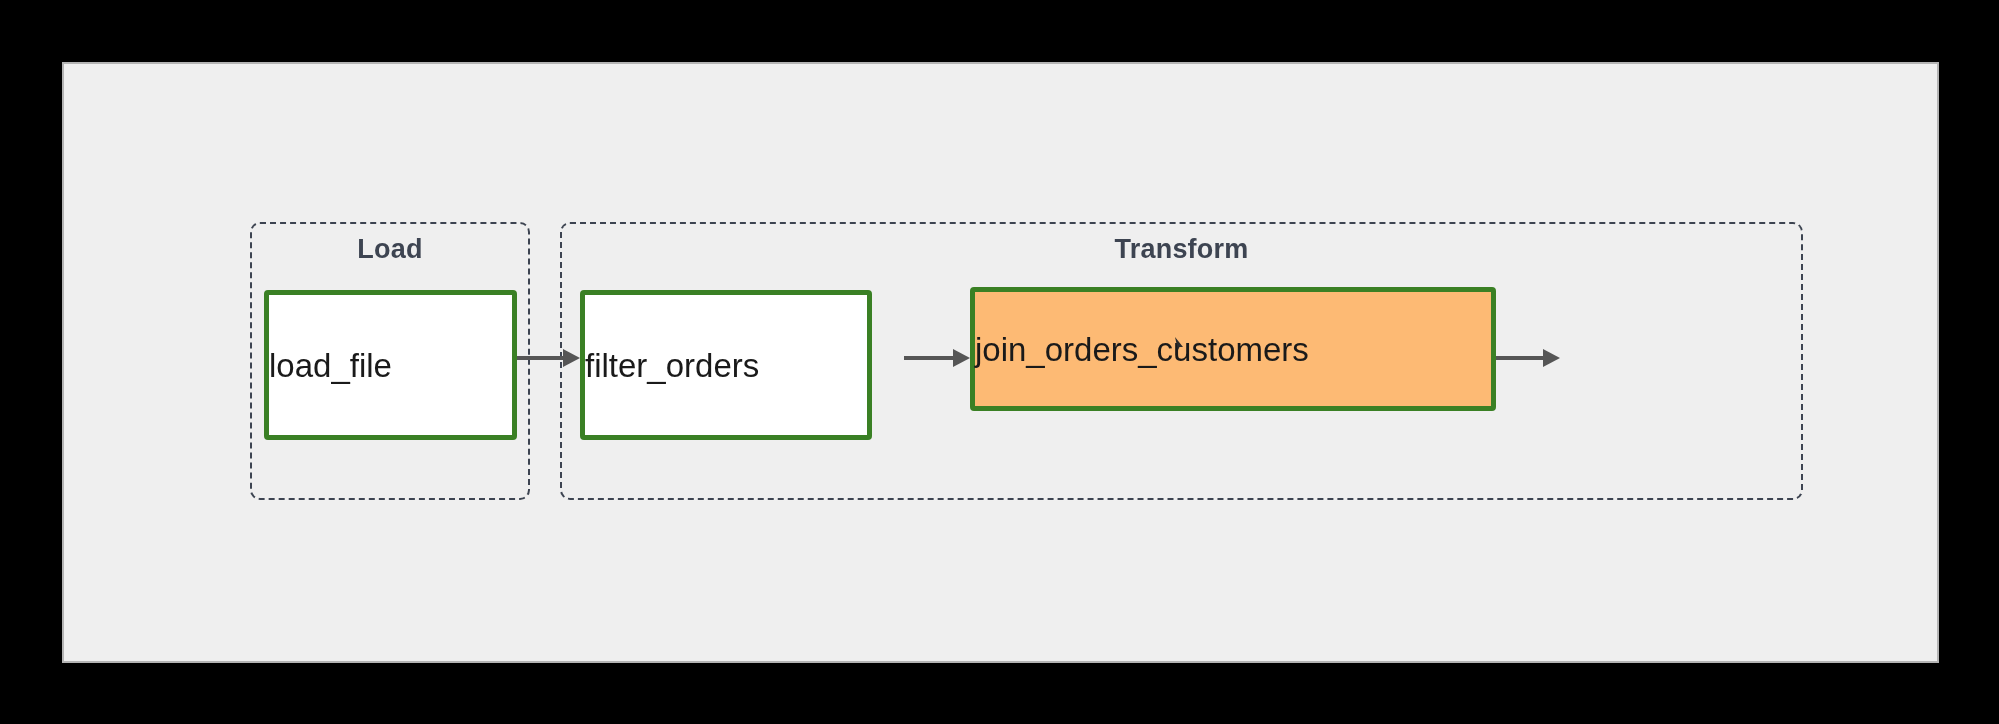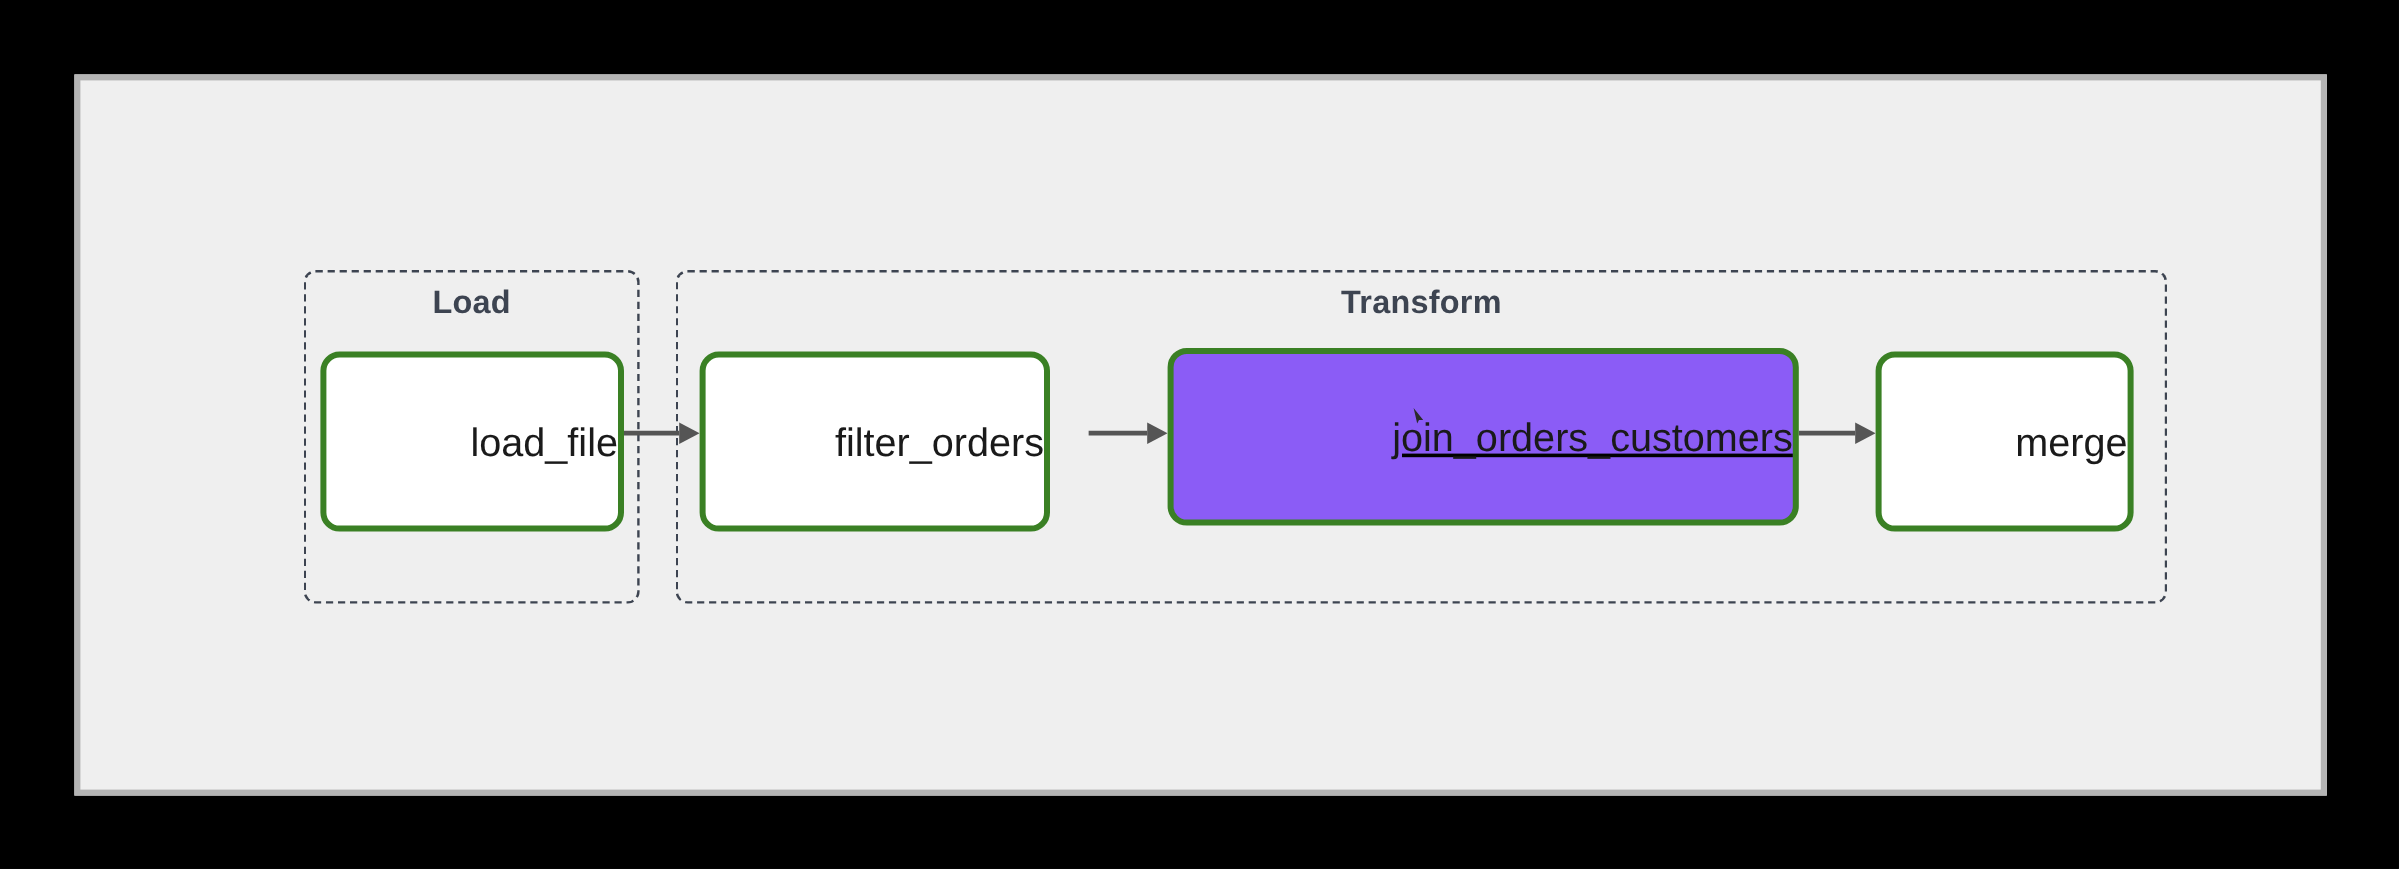--- a/index.html
+++ b/index.html
@@ -20,21 +20,21 @@
   }
 
   
   #canvas {
     position: absolute;
     left: 62px;
     top: 62px;
     width: 1877px;
     height: 601px;
     background: #efefef;
-    border: 5px solid #ec4899;
+    border: 2px solid #ec4899;
     box-sizing: border-box;
     overflow: hidden;
   }
 
   
   .cluster {
     position: absolute;
     box-sizing: border-box;
     border: 2px dashed #3d4451;
     border-radius: 10px;
@@ -54,24 +54,24 @@
     letter-spacing: 0.2px;
     white-space: nowrap;
   }
 
   
   .node {
     position: absolute;
     box-sizing: border-box;
     background: #ffffff;
     border: 5px solid #3a8024;
-    border-radius: 16px;
+    border-radius: 4px;
     display: flex;
     align-items: center;
-    justify-content: flex-end;
+    justify-content: flex-start;
   }
 
   .node-label {
     font-family: "Liberation Sans", sans-serif;
     font-size: 33px;
     font-weight: normal;
     color: #1a1a1a;
     white-space: nowrap;
     line-height: 1;
   }
@@ -104,27 +104,24 @@
     </div>
 
     <div class="node" id="node-load_file" style="left: 200px; top: 226px; width: 253px; height: 150px; border-color: rgb(58, 128, 36); background: rgb(255, 255, 255);">
       <span class="node-label" style="color: rgb(26, 26, 26);">load_file</span>
     </div>
 
     <div class="node" id="node-filter_orders" style="left: 516px; top: 226px; width: 292px; height: 150px; border-color: rgb(58, 128, 36); background: rgb(255, 255, 255);">
       <span class="node-label" style="color: rgb(26, 26, 26);">filter_orders</span>
     </div>
 
-    <div class="node" id="node-join_orders_customers" style="left: 906px; top: 223px; width: 526px; height: 148px; border-color: rgb(58, 128, 36); background: #8b5cf6; text-decoration: underline;">
+    <div class="node" id="node-join_orders_customers" style="left: 906px; top: 223px; width: 526px; height: 124px; border-color: rgb(58, 128, 36); background: #fdba74;">
       <span class="node-label" style="color: rgb(26, 26, 26);">join_orders_customers</span>
     </div>
 
-    <div class="node" id="node-merge" style="left: 1496px; top: 226px; width: 215px; height: 150px; border-color: rgb(58, 128, 36); background: rgb(255, 255, 255);">
-      <span class="node-label" style="color: rgb(26, 26, 26);">merge</span>
-    </div>
 
     <div class="edge" id="edge-e1" style="left: 453px; top: 283px; width: 63px; height: 22px;">
         <svg width="63" height="22" viewBox="0 0 63 22">
           <line x1="0" y1="11" x2="46" y2="11" stroke="#555555" stroke-width="4"></line>
           <path d="M46 2 L63 11 L46 20 Z" fill="#555555"></path>
         </svg>
       </div>
     <div class="edge" id="edge-e2" style="left: 840px; top: 283px; width: 66px; height: 22px;">
         <svg width="66" height="22" viewBox="0 0 66 22">
           <line x1="0" y1="11" x2="49" y2="11" stroke="#555555" stroke-width="4"></line>

